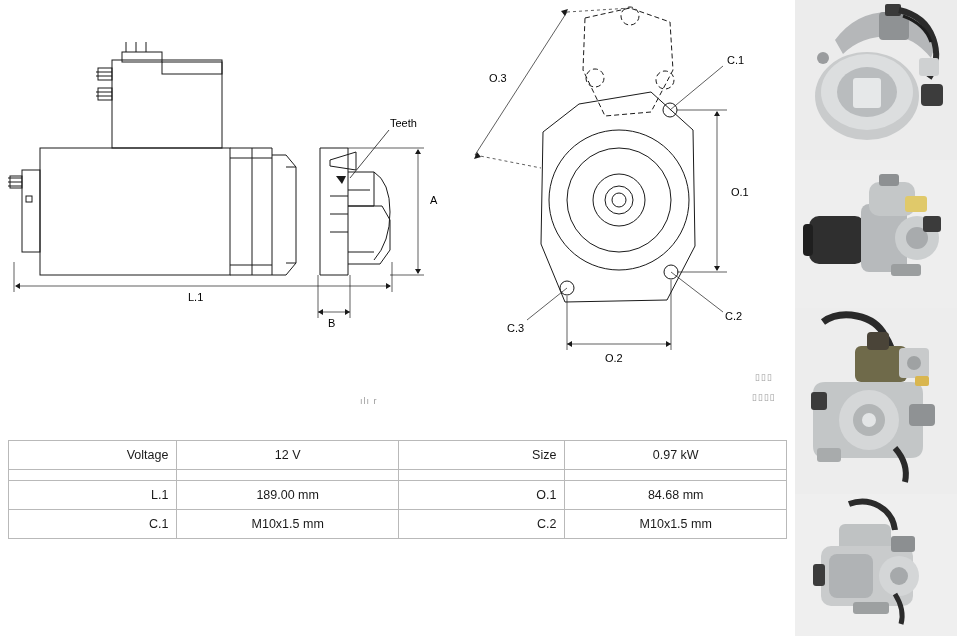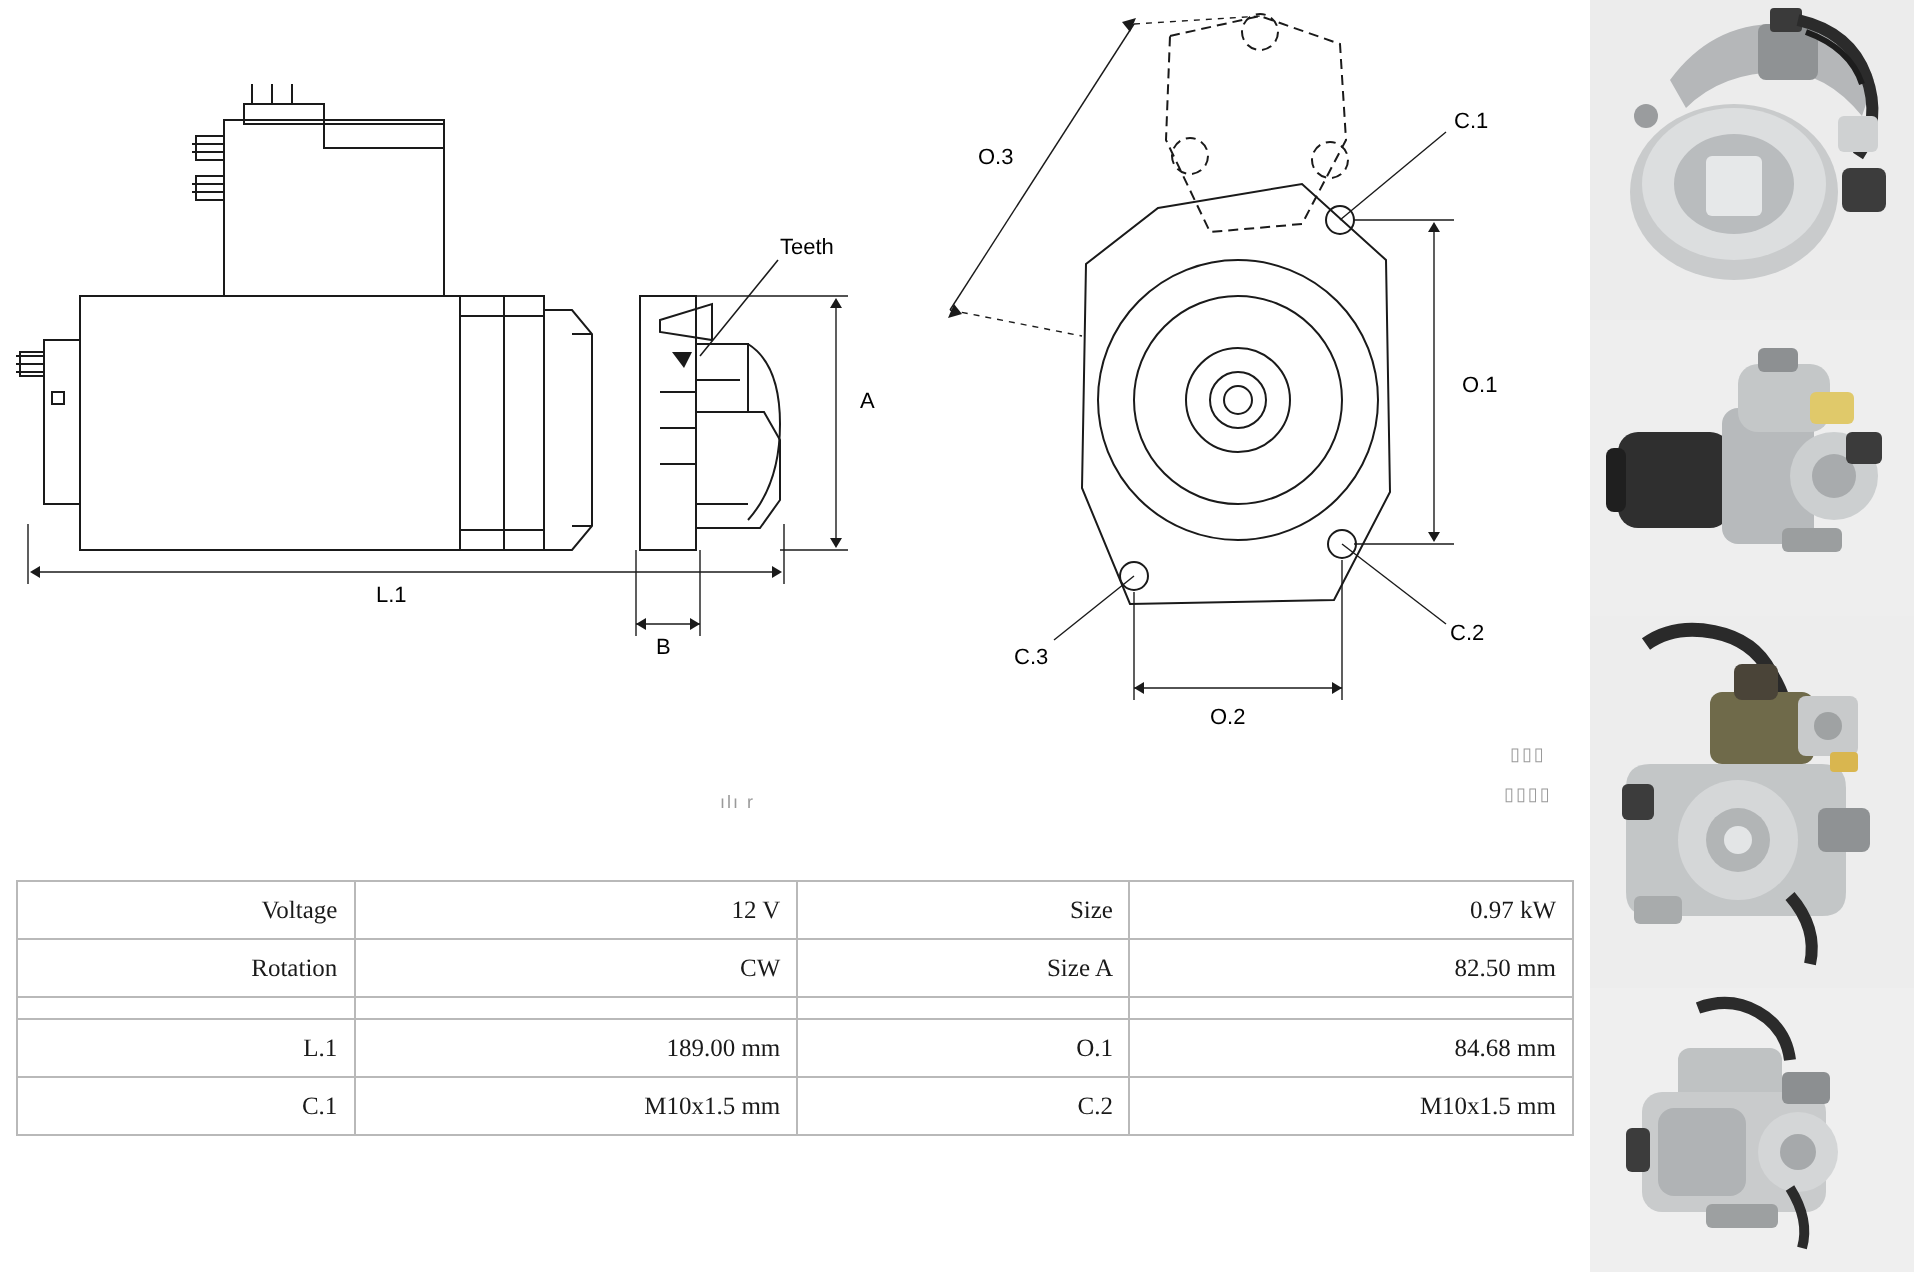--- a/index.html
+++ b/index.html
@@ -69,29 +69,28 @@
     width: 779px;
     border-collapse: collapse;
     font-size: 12.5px;
   }
   .spec-table td {
     border: 1px solid #b9b9b9;
     padding: 5px 8px;
     height: 18px;
     vertical-align: middle;
     line-height: 1.15;
-    font-family: Liberation Serif, serif;
   }
   .spec-table td.label {
     text-align: right;
     width: 165px;
     color: #1a1a1a;
   }
   .spec-table td.value {
-    text-align: right;
+    text-align: center;
     width: 224px;
     color: #1a1a1a;
   }
   .spec-table tr.spacer td {
     border-left: 1px solid #b9b9b9;
     border-right: 1px solid #b9b9b9;
     border-top: none;
     border-bottom: none;
     height: 10px;
     padding: 0;
@@ -261,26 +260,20 @@
   <div class="tiny-mark tm2">▯▯▯</div>
   <div class="tiny-mark tm3">▯▯▯▯</div>
 
   <table class="spec-table">
     <tbody>
       <tr>
         <td class="label">Voltage</td>
         <td class="value">12 V</td>
         <td class="label">Size</td>
         <td class="value">0.97 kW</td>
-      </tr>
-      <tr>
-        <td class="label">Rotation</td>
-        <td class="value">CW</td>
-        <td class="label">Size A</td>
-        <td class="value">82.50 mm</td>
       </tr>
       <tr class="spacer">
         <td></td>
           <td></td>
           <td></td>
           <td></td>
       </tr>
       <tr>
         <td class="label">L.1</td>
         <td class="value">189.00 mm</td>

